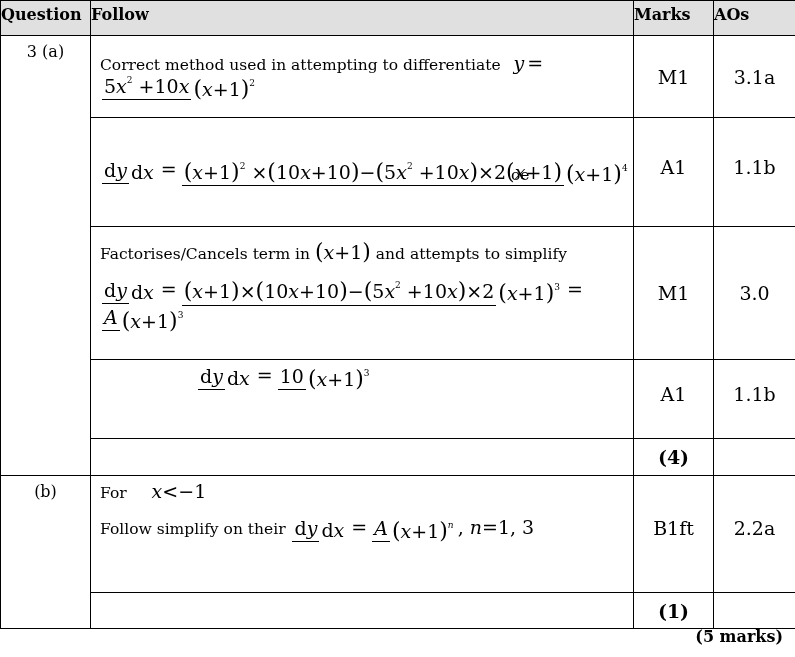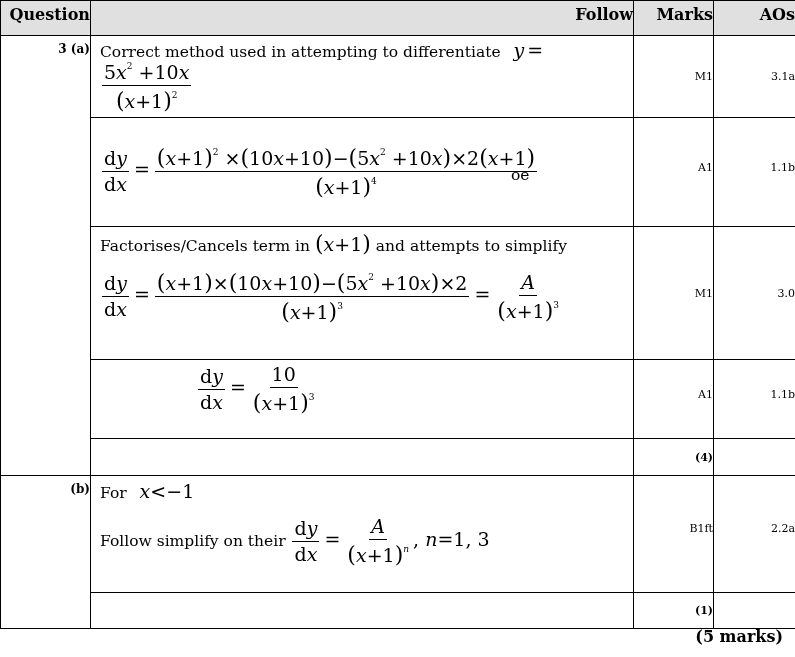--- a/index.html
+++ b/index.html
@@ -1,28 +1,28 @@
 <!DOCTYPE html>
 <html><head>
 <meta charset="utf-8">
 <style>
   html, body { margin: 0; padding: 0; background: #ffffff; }
   body { width: 795px; height: 657px; overflow: hidden; font-family: "DejaVu Serif", "Liberation Serif", serif; color: #000; }
   .tbl { position: absolute; left: 0; top: 0; width: 795px; border-collapse: collapse; table-layout: fixed; }
   .tbl td, .tbl th { border: 1.5px solid #000; padding: 0; vertical-align: top; }
-  .tbl th { background: #e0e0e0; font-weight: bold; font-size: 16px; height: 35px; text-align: right; vertical-align: top; padding-top: 4px; box-sizing: border-box; }
+  .tbl th { background: #e0e0e0; font-weight: bold; font-size: 16px; height: 35px; text-align: left; vertical-align: top; padding-top: 4px; box-sizing: border-box; }
   .c-q { width: 90px; }
   .c-s { width: 543px; }
   .c-m { width: 80px; }
   .c-a { width: 82px; }
-  .qcell { text-align: right; font-weight: bold; font-size: 12px; padding-top: 6px !important; }
-  .mark, .ao { text-align: right; font-size: 11px; }
+  .qcell { text-align: center; font-weight: normal; font-size: 16px; padding-top: 6px !important; }
+  .mark, .ao { text-align: center; font-size: 19px; }
   .scheme { font-size: 15.5px; padding-left: 9px !important; position: relative; }
   .it { font-style: italic; }
-  .frac { display: inline-flex; flex-direction: column; align-items: center; vertical-align: middle; margin: 0 2px; }
+  .frac { display: inline-flex; flex-direction: row; align-items: center; vertical-align: middle; margin: 0 2px; }
   .frac .num { padding: 0 2px 1px; border-bottom: 1.3px solid #000; white-space: nowrap; line-height: 1.15; }
   .frac .den { padding: 2px 2px 0; white-space: nowrap; line-height: 1.15; }
   .big { font-size: 19px; }
   .paren { font-size: 22px; font-weight: 300; }
   sup { font-size: 9px; vertical-align: 10px; }
   .eq { margin: 0 3px; }
   .noborder-bottom { border-bottom: none !important; }
   .footer { position: absolute; right: 12px; top: 627px; font-weight: bold; font-size: 16px; }
 </style>
 </head>
@@ -65,21 +65,21 @@
         <span class="num"><span class="paren">(</span><span class="it">x</span>+1<span class="paren">)</span><sup>2</sup> ×<span class="paren">(</span>10<span class="it">x</span>+10<span class="paren">)</span>−<span class="paren">(</span>5<span class="it">x</span><sup>2</sup> +10<span class="it">x</span><span class="paren">)</span>×2<span class="paren">(</span><span class="it">x</span>+1<span class="paren">)</span></span>
         <span class="den"><span class="paren">(</span><span class="it">x</span>+1<span class="paren">)</span><sup>4</sup></span>
       </span>
       <span style="position:absolute; left:420px; top:48px;">oe</span>
     </td>
     <td class="mark" style="vertical-align:middle; padding-bottom:10px">A1</td>
     <td class="ao" style="vertical-align:middle; padding-bottom:10px">1.1b</td>
   </tr>
 
   <tr style="height:133px">
-    <td class="scheme" style="padding-top:4px">
+    <td class="scheme" style="padding-top:12px">
       <div>
         <span>Factorises/Cancels term in</span>
         <span class="big"><span class="paren">(</span><span class="it">x</span>+1<span class="paren">)</span></span>
         <span>and attempts to simplify</span>
       </div>
       <div style="margin-top:14px">
         <span class="frac big">
           <span class="num">d<span class="it">y</span></span>
           <span class="den">d<span class="it">x</span></span>
         </span><span class="eq big">=</span><span class="frac big">
@@ -113,21 +113,21 @@
     <td class="scheme"></td>
     <td class="mark" style="vertical-align:middle; font-weight:bold">(4)</td>
     <td class="ao"></td>
   </tr>
 
   <tr style="height:117px">
     <td class="qcell" rowspan="2" style="border-top:1.5px solid #000">(b)</td>
     <td class="scheme" style="padding-top:4px">
       <div>
         <span>For</span>
-        <span class="big" style="margin-left:8px"><span class="it">x</span>&lt;−1</span>
+        <span class="big" style="margin-left:20px"><span class="it">x</span>&lt;−1</span>
       </div>
       <div style="margin-top:14px">
         <span>Follow simplify on their</span>
         <span class="frac big">
           <span class="num">d<span class="it">y</span></span>
           <span class="den">d<span class="it">x</span></span>
         </span><span class="eq big">=</span><span class="frac big">
           <span class="num"><span class="it">A</span></span>
           <span class="den"><span class="paren">(</span><span class="it">x</span>+1<span class="paren">)</span><sup class="it">n</sup></span>
         </span><span class="big">, <span class="it">n</span>=1, 3</span>

